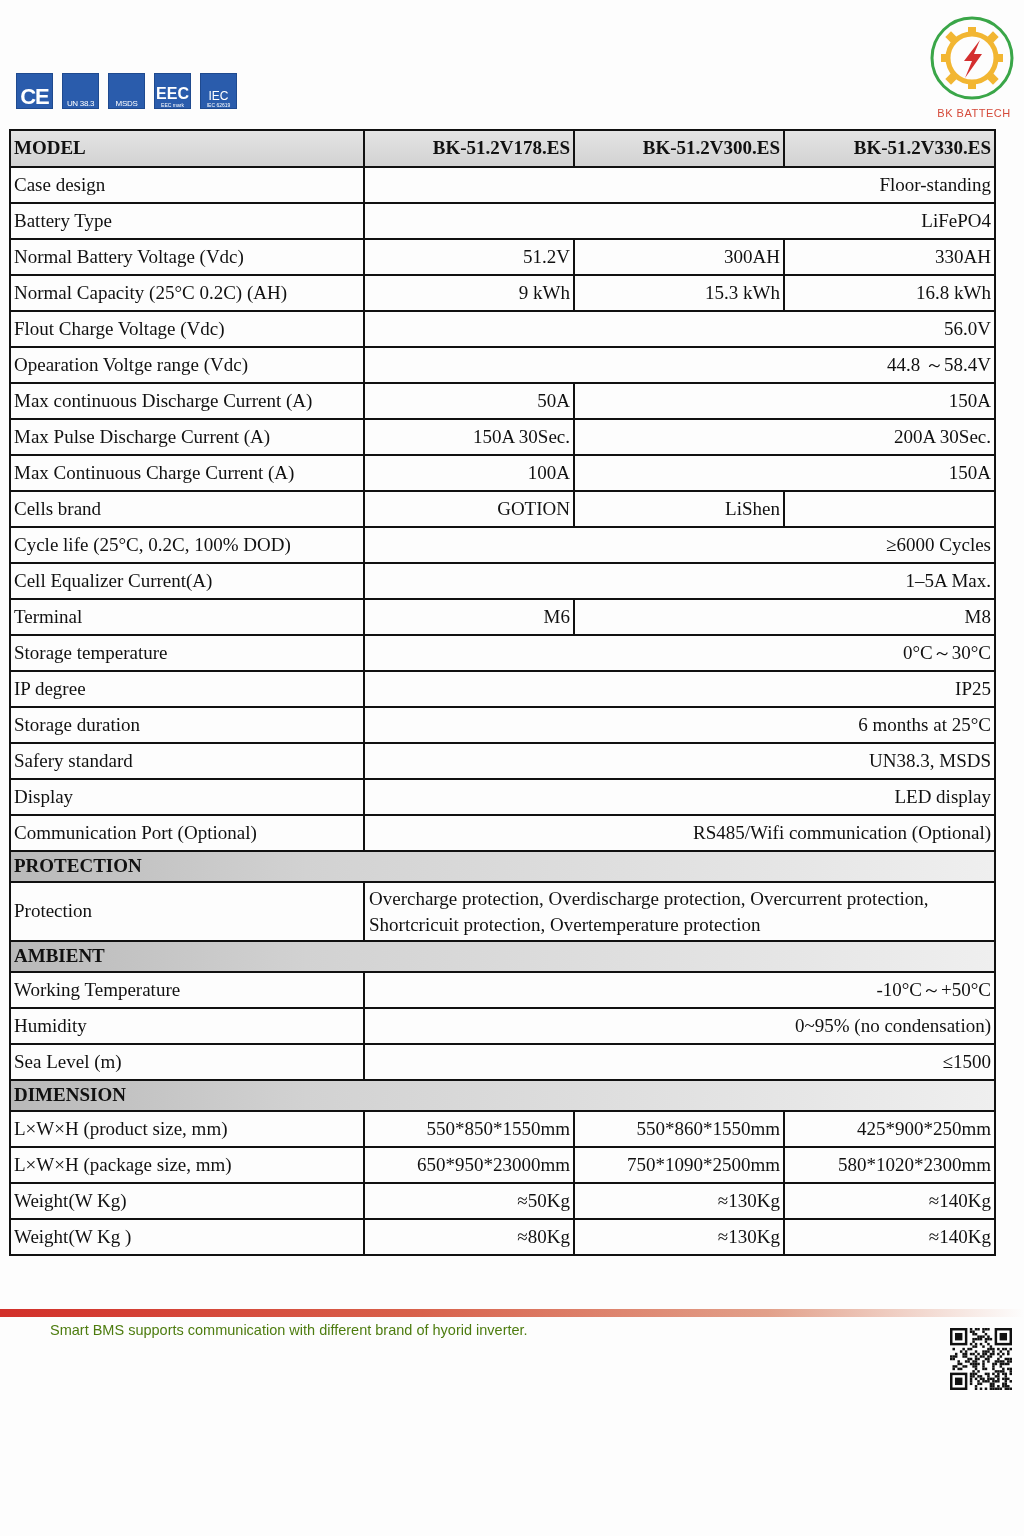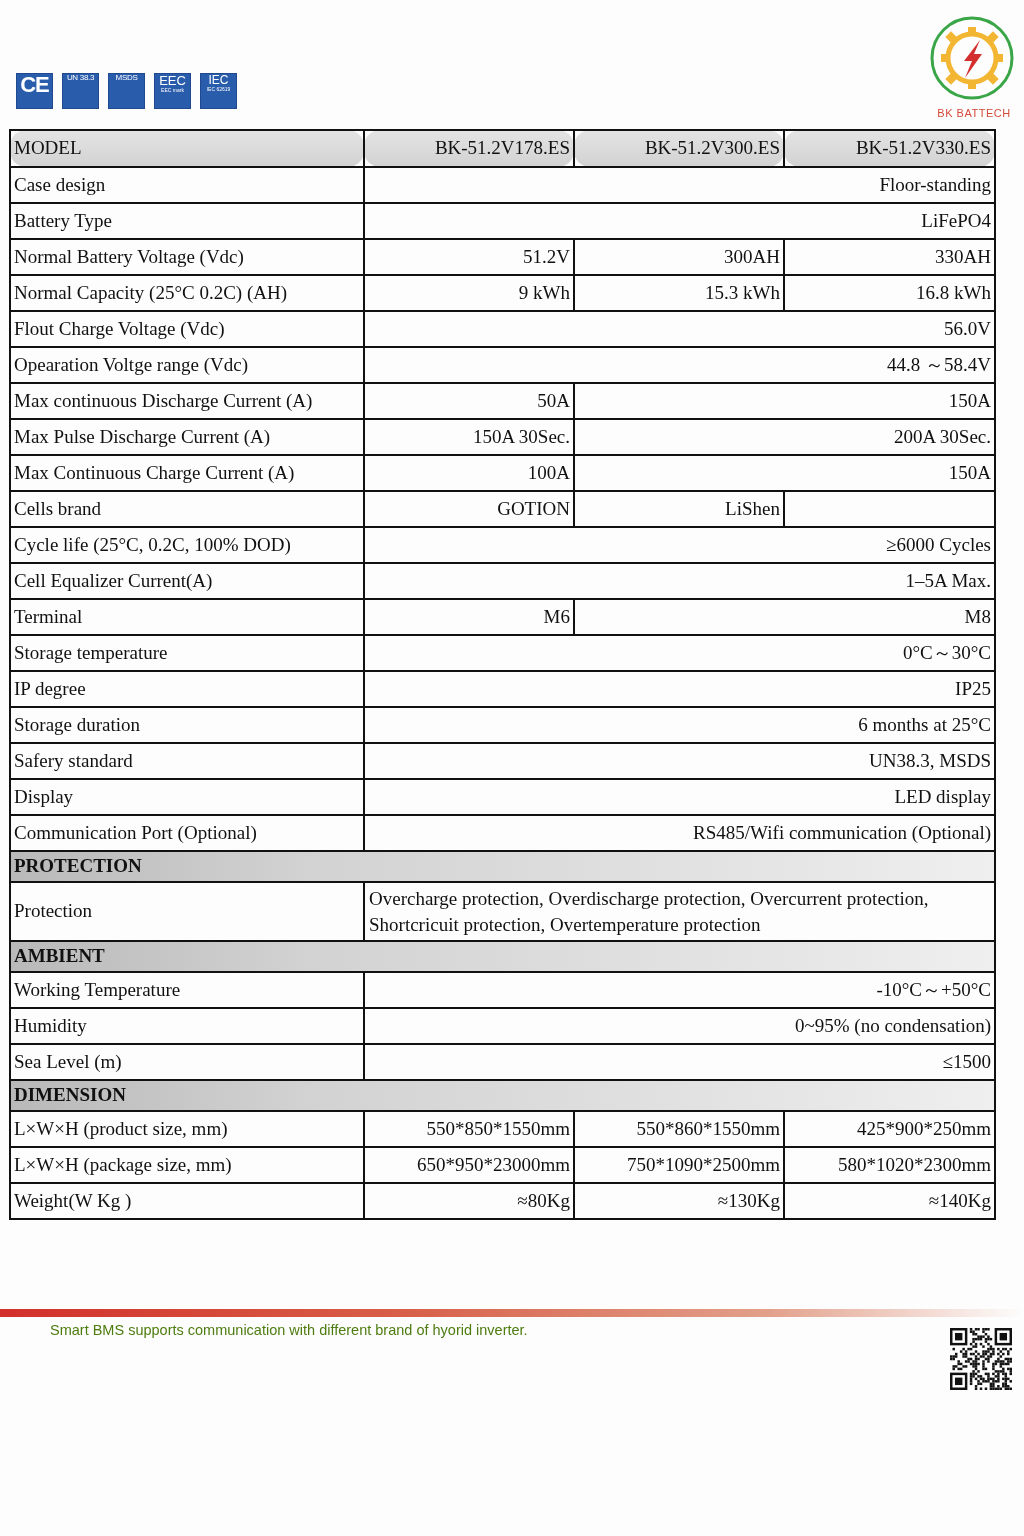--- a/index.html
+++ b/index.html
@@ -5,27 +5,27 @@
   html, body { margin: 0; padding: 0; }
   body {
     width: 1024px; height: 1536px; position: relative; overflow: hidden;
     background: #fdfdfd;
     font-family: "Liberation Serif", "DejaVu Serif", serif;
     color: #111;
   }
   .cert-row { position: absolute; left: 16px; top: 73px; display: flex; gap: 9px; }
   .cert {
     width: 37px; height: 36px; background: #2a5cac; color: #fff;
-    display: flex; flex-direction: column; align-items: center; justify-content: flex-start;
+    display: flex; flex-direction: column; align-items: center; justify-content: flex-end;
     font-family: "Liberation Sans", sans-serif; box-sizing: border-box; border: 1px solid #1f4a8f;
     overflow: hidden; line-height: 1;
   }
   .cert.ce { font-size: 22px; font-weight: bold; letter-spacing: -1px; }
   .cert.small { font-size: 8px; letter-spacing: -0.3px; }
-  .cert.eec .big { font-size: 13px; font-weight: normal; }
+  .cert.eec .big { font-size: 16px; font-weight: bold; }
   .cert.eec .tiny { font-size: 5px; margin-top: 1px; }
   .cert.iec .big { font-size: 12px; }
   .cert.iec .tiny { font-size: 5px; margin-top: 1px; }
 
   .logo { position: absolute; left: 928px; top: 14px; width: 92px; height: 106px; }
   .logo-circle { position: absolute; left: 2px; top: 2px; width: 84px; height: 84px; }
   .logo-text {
     position: absolute; left: 0; top: 93px; width: 92px; text-align: center;
     font-family: "Liberation Sans", sans-serif; font-size: 11px; color: #d54a3a; letter-spacing: 0.5px;
   }
@@ -36,21 +36,21 @@
     font-size: 19px;
   }
   table.spec td {
     border: 2px solid #111; height: 34px; padding: 0 3px; white-space: nowrap;
     line-height: 1.1;
   }
   table.spec td.c { text-align: right; }
   table.spec td.l { text-align: left; }
   tr.head td {
     background: linear-gradient(180deg, #e4e4e4 0%, #d2d2d2 100%);
-    font-weight: normal; height: 35px; border-radius: 16px;
+    font-weight: bold; height: 35px;
   }
   tr.section td {
     background: linear-gradient(90deg, #b9b9b9 0%, #d2d2d2 30%, #e6e6e6 80%, #efefef 100%);
     font-weight: bold; height: 29px;
   }
   tr.prot td { height: 57px; }
   td.wrap { white-space: normal !important; line-height: 1.35 !important; padding-left: 4px !important; }
 
   .red-bar {
     position: absolute; left: 0; top: 1309px; width: 1024px; height: 8px;
@@ -236,20 +236,26 @@
         <td class="l">L×W×H (product size, mm)</td>
         <td class="c" colspan="1">550*850*1550mm</td>
         <td class="c" colspan="1">550*860*1550mm</td>
         <td class="c" colspan="1">425*900*250mm</td>
       </tr>
       <tr>
         <td class="l">L×W×H (package size, mm)</td>
         <td class="c" colspan="1">650*950*23000mm</td>
         <td class="c" colspan="1">750*1090*2500mm</td>
         <td class="c" colspan="1">580*1020*2300mm</td>
+      </tr>
+      <tr>
+        <td class="l">Weight(W Kg)</td>
+        <td class="c" colspan="1">≈50Kg</td>
+        <td class="c" colspan="1">≈130Kg</td>
+        <td class="c" colspan="1">≈140Kg</td>
       </tr>
       <tr>
         <td class="l">Weight(W Kg )</td>
         <td class="c" colspan="1">≈80Kg</td>
         <td class="c" colspan="1">≈130Kg</td>
         <td class="c" colspan="1">≈140Kg</td>
       </tr>
     </tbody>
 </table>
 

